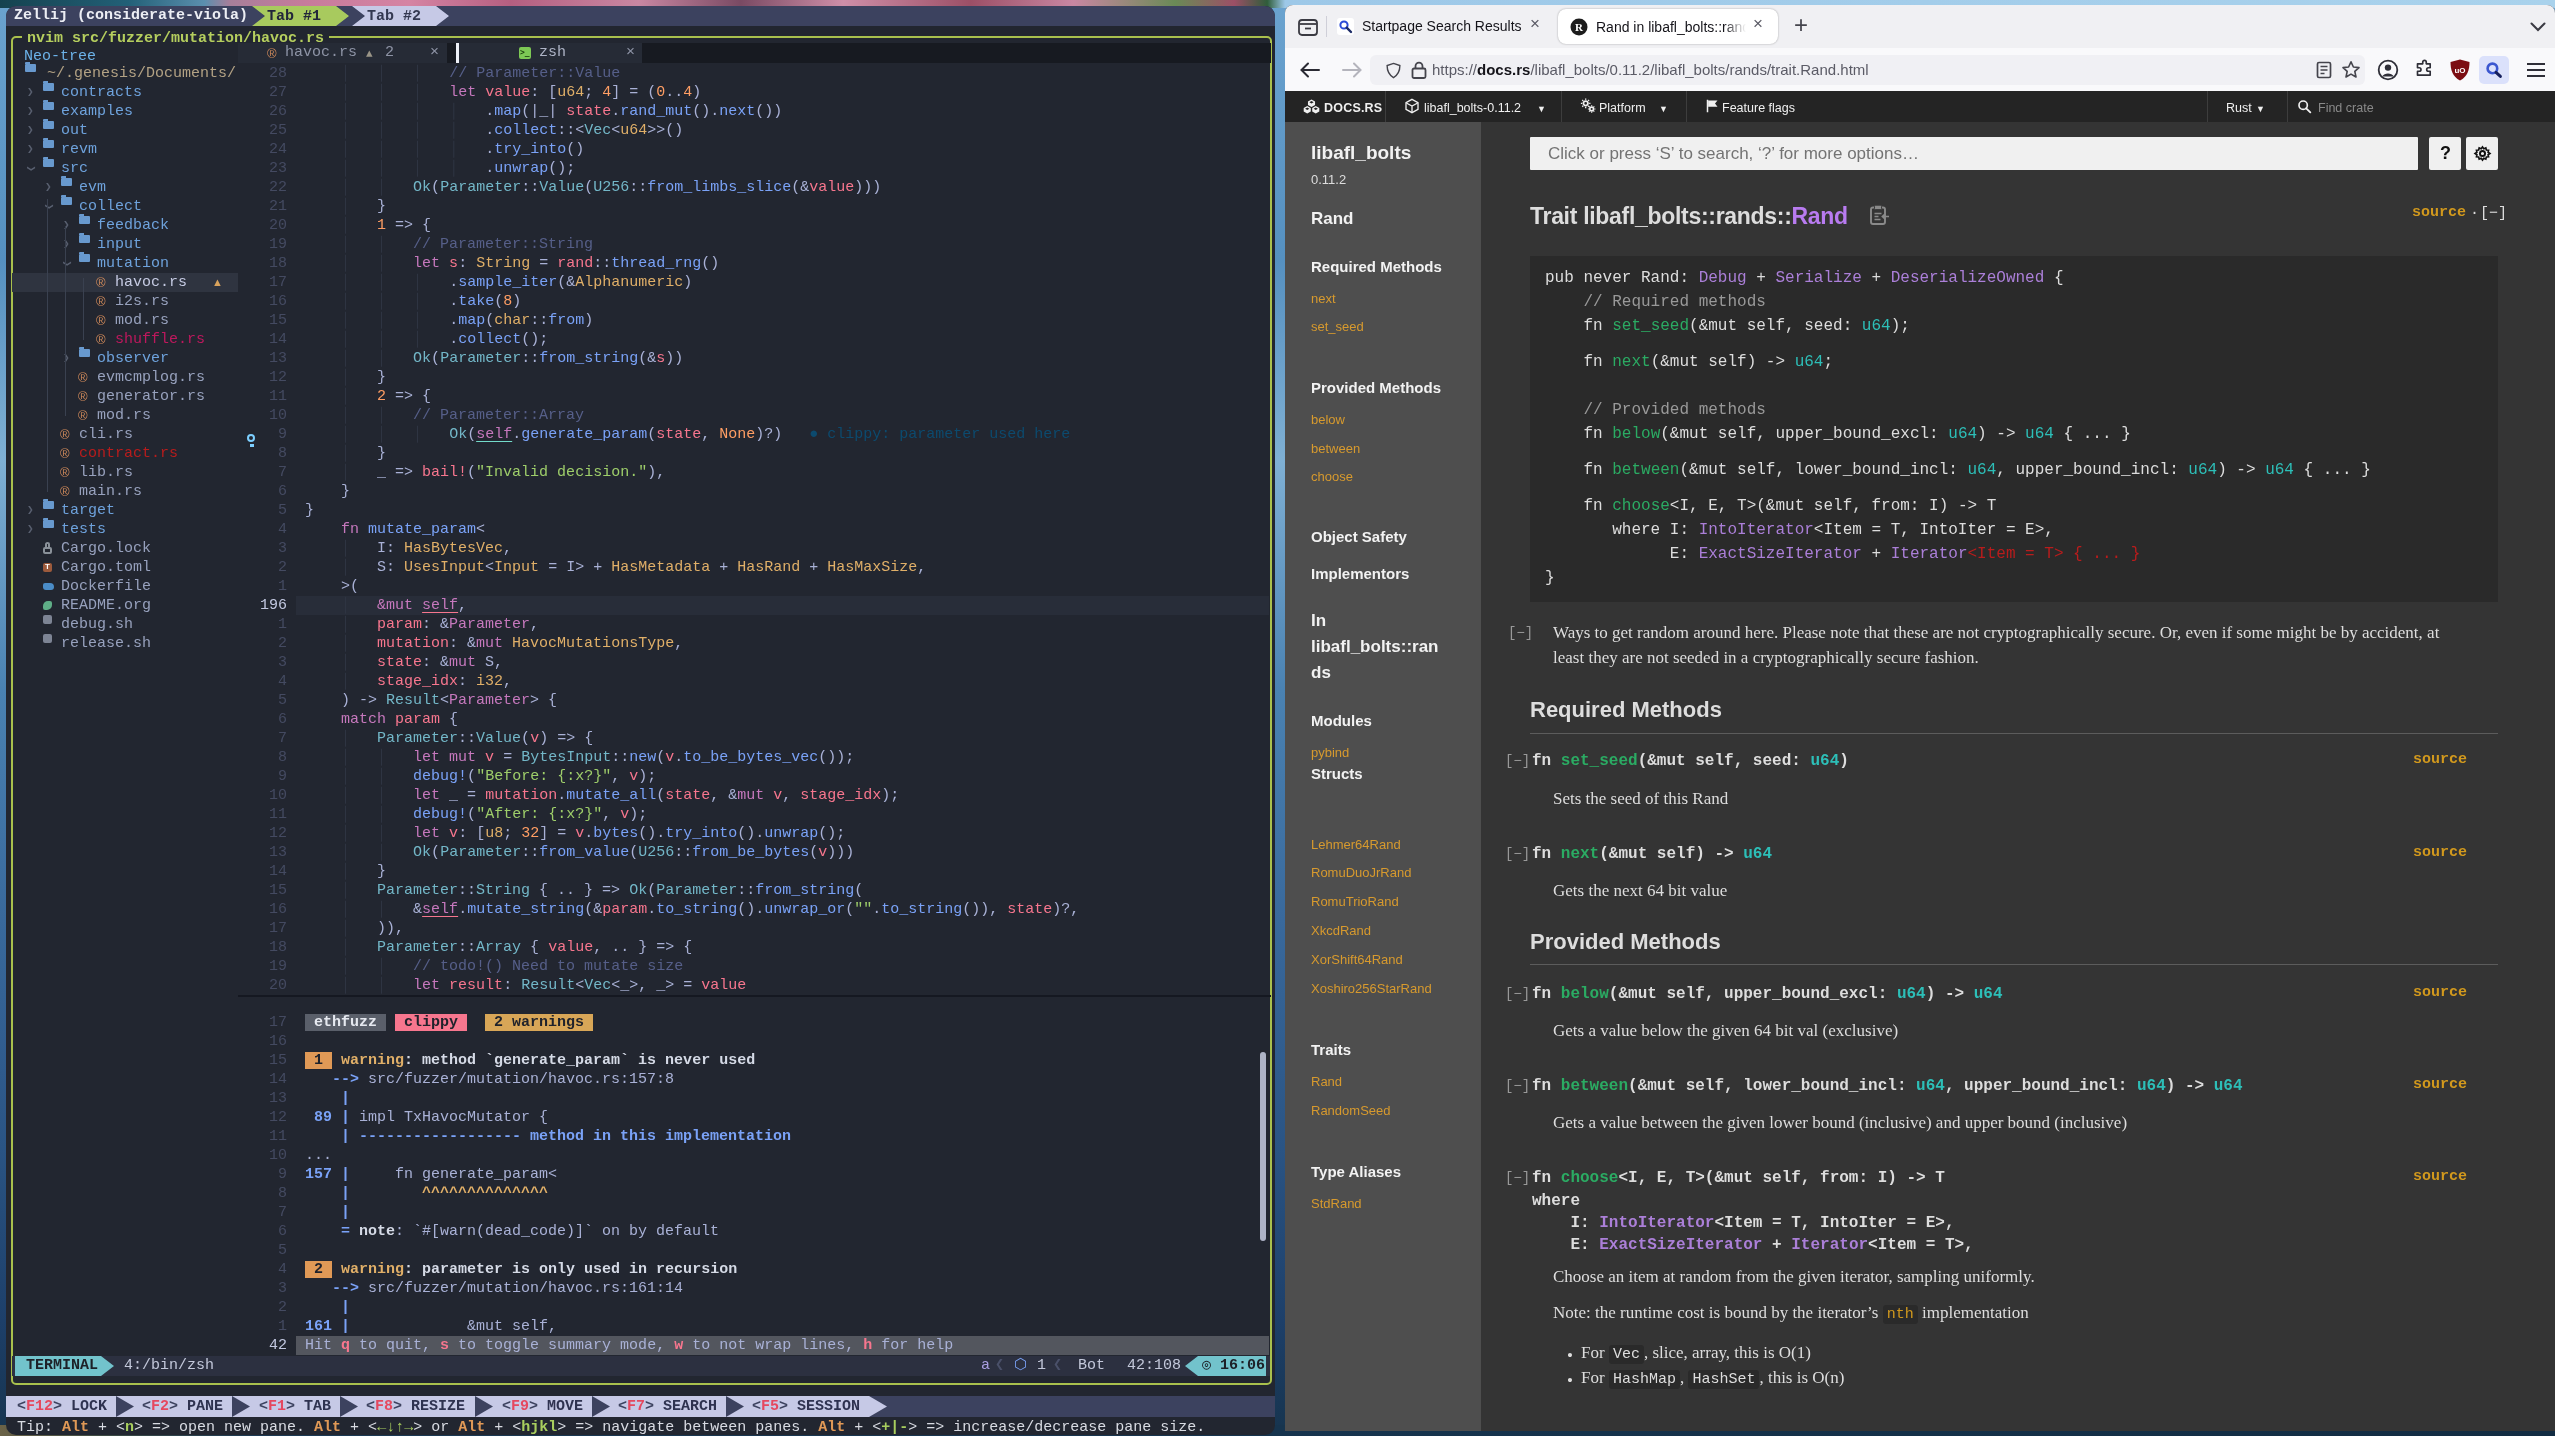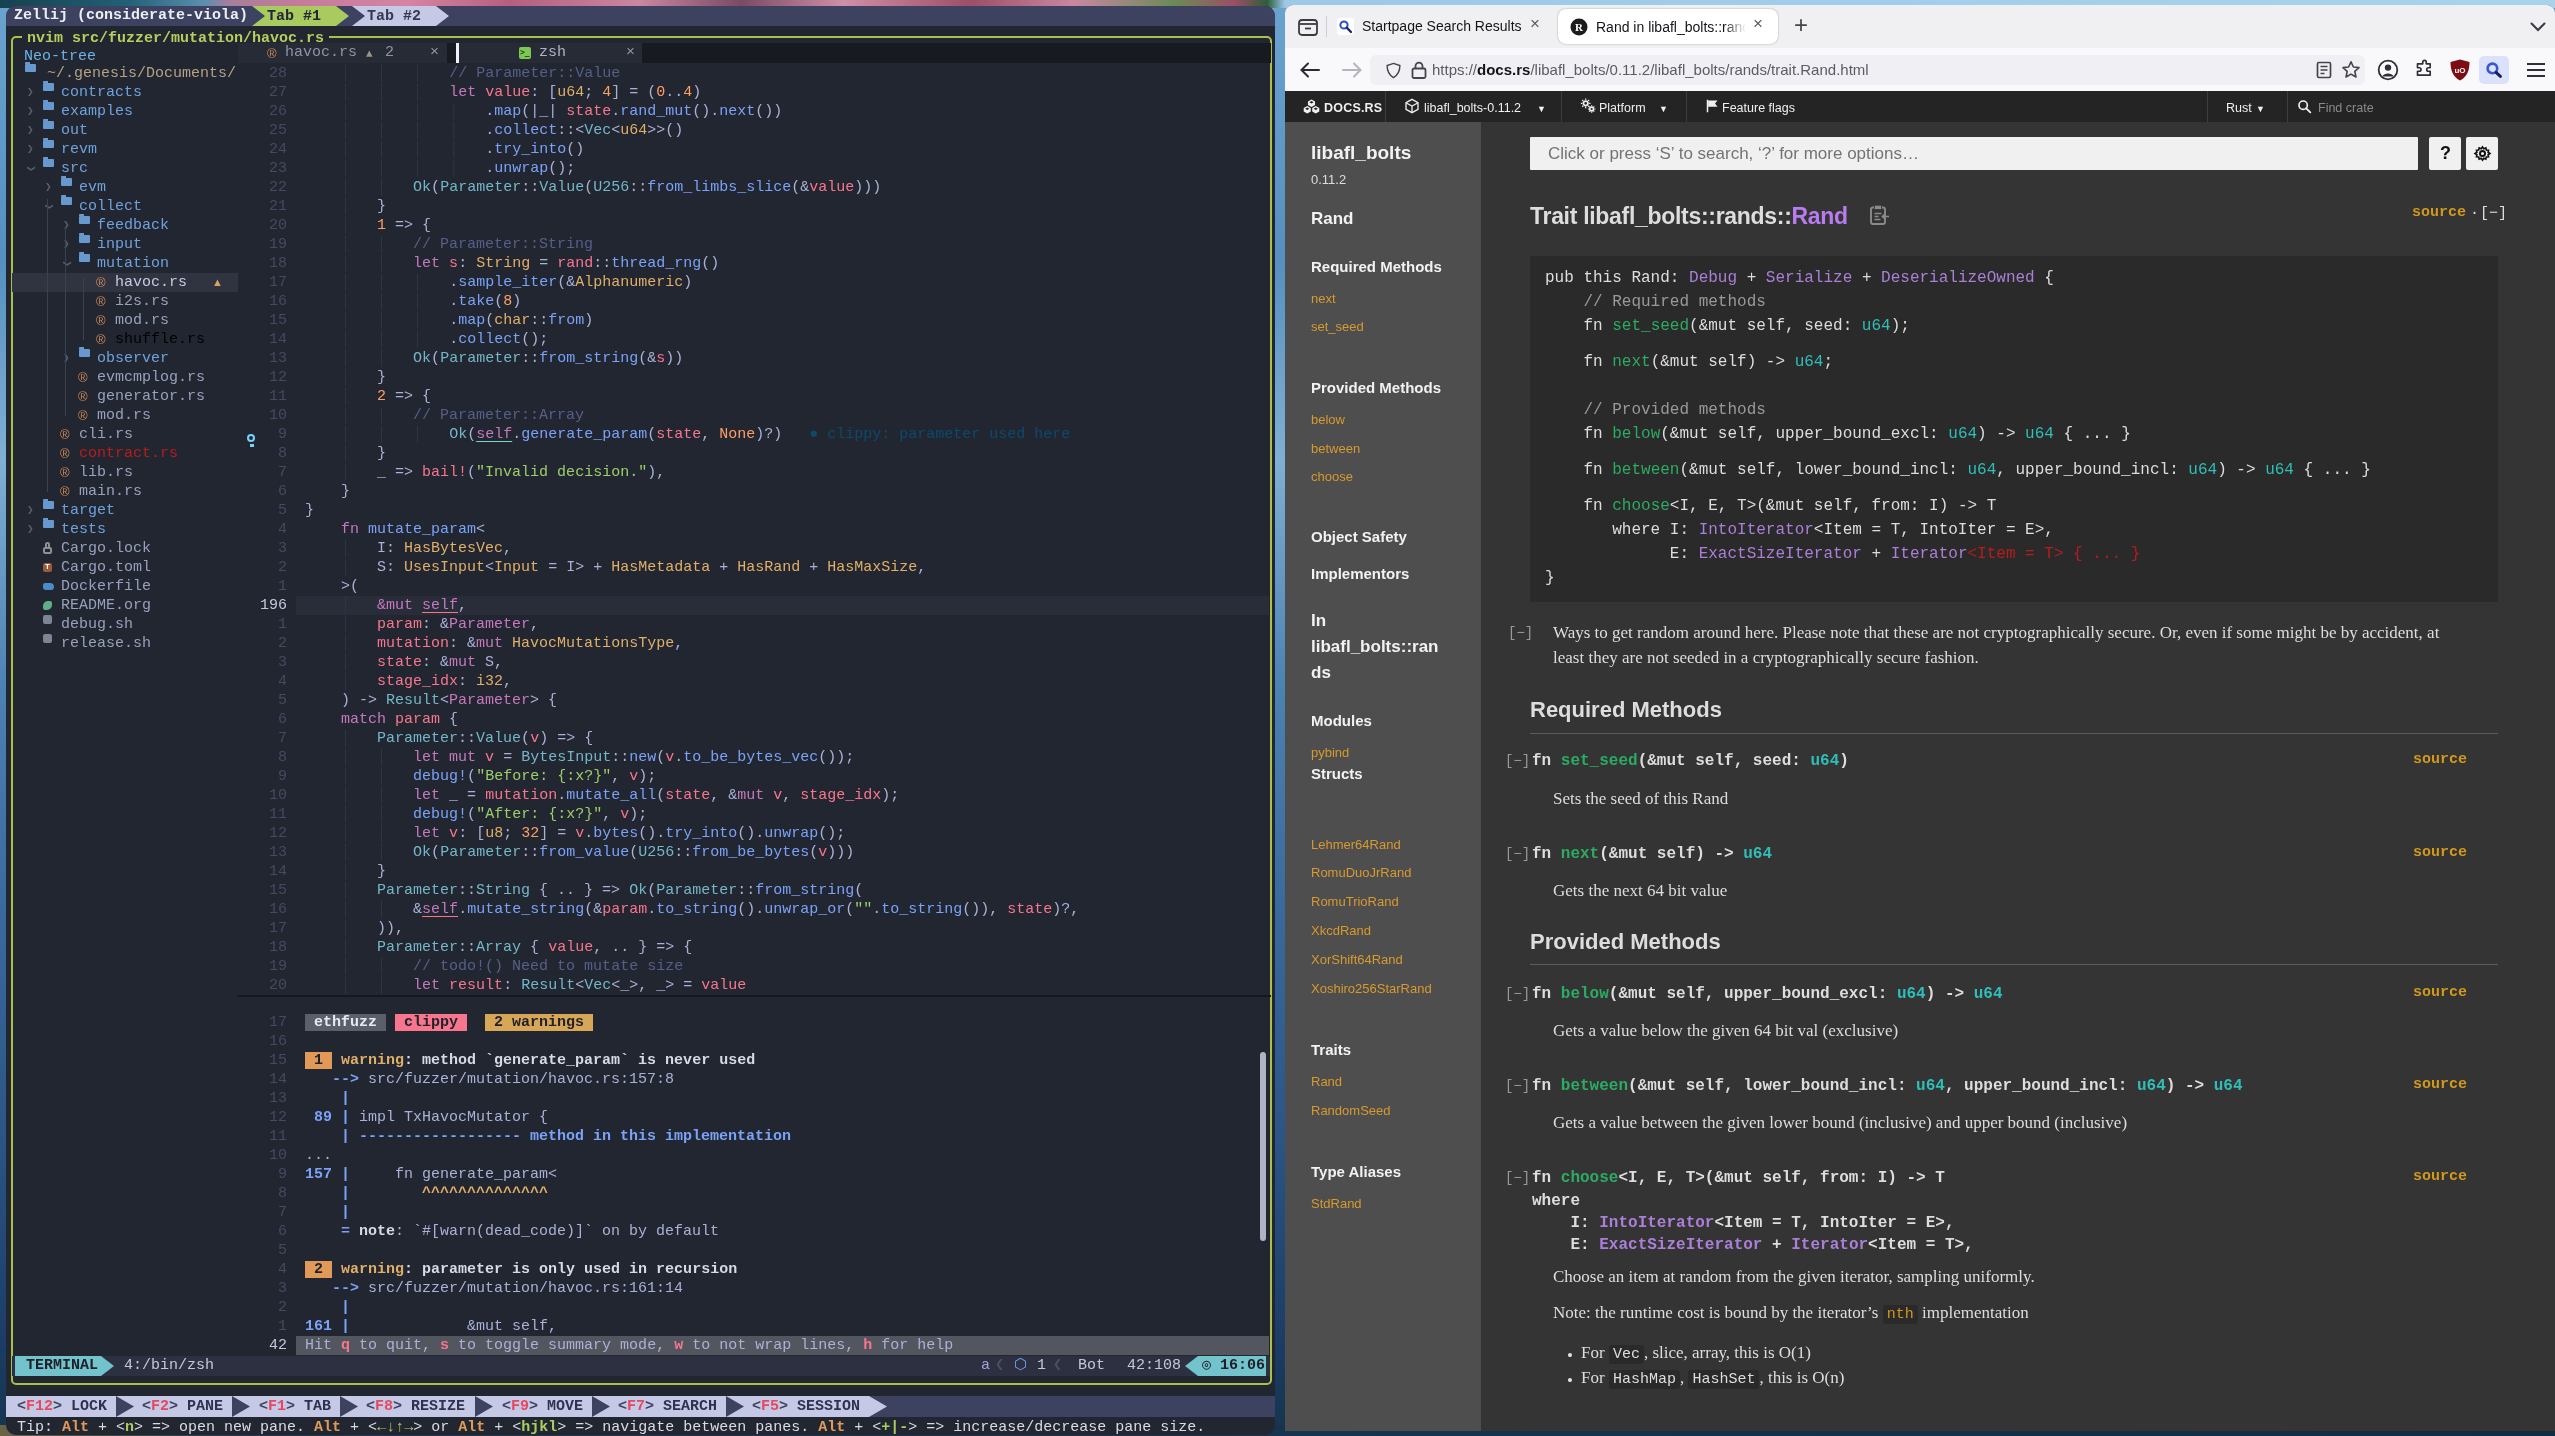--- a/index.html
+++ b/index.html
@@ -142,21 +142,21 @@
 <div class="a fold" style="left:79px;top:254px;width:11px"></div>
 <div class="a trow ftree" style="left:97px;top:254px">mutation</div>
 <div class="a " style="left:96px;top:273px"><span style="font:13px/19px 'Liberation Sans';color:#d08a5a">®</span></div>
 <div class="a trow" style="left:115px;top:273px"><span style="color:#c6cbe3">havoc.rs</span></div>
 <div class="a warnt" style="left:212px;top:273px">▲</div>
 <div class="a " style="left:96px;top:292px"><span style="font:13px/19px 'Liberation Sans';color:#d08a5a">®</span></div>
 <div class="a trow" style="left:115px;top:292px"><span style="color:#97a1bd">i2s.rs</span></div>
 <div class="a " style="left:96px;top:311px"><span style="font:13px/19px 'Liberation Sans';color:#d08a5a">®</span></div>
 <div class="a trow" style="left:115px;top:311px"><span style="color:#97a1bd">mod.rs</span></div>
 <div class="a " style="left:96px;top:330px"><span style="font:13px/19px 'Liberation Sans';color:#d08a5a">®</span></div>
-<div class="a trow" style="left:115px;top:330px"><span style="color:#000000">shuffle.rs</span></div>
+<div class="a trow" style="left:115px;top:330px"><span style="color:#be185d">shuffle.rs</span></div>
 <div class="a chev" style="left:63px;top:349px">❯</div>
 <div class="a fold" style="left:79px;top:349px;width:11px"></div>
 <div class="a trow ftree" style="left:97px;top:349px">observer</div>
 <div class="a " style="left:78px;top:368px"><span style="font:13px/19px 'Liberation Sans';color:#d08a5a">®</span></div>
 <div class="a trow" style="left:97px;top:368px"><span style="color:#97a1bd">evmcmplog.rs</span></div>
 <div class="a " style="left:78px;top:387px"><span style="font:13px/19px 'Liberation Sans';color:#d08a5a">®</span></div>
 <div class="a trow" style="left:97px;top:387px"><span style="color:#97a1bd">generator.rs</span></div>
 <div class="a " style="left:78px;top:406px"><span style="font:13px/19px 'Liberation Sans';color:#d08a5a">®</span></div>
 <div class="a trow" style="left:97px;top:406px"><span style="color:#97a1bd">mod.rs</span></div>
 <div class="a " style="left:60px;top:425px"><span style="font:13px/19px 'Liberation Sans';color:#d08a5a">®</span></div>
@@ -488,21 +488,21 @@
     <rect x="5.5" y="1.2" width="7" height="4.4" rx="1.2" fill="#8a8a8a" stroke="#3a3a3a" stroke-width="1"></rect>
     <path d="M5.5 9.5 h7 M5.5 12.5 h4 M5.5 15.5 h6" stroke="#8a8a8a" stroke-width="1.5" fill="none"></path>
     <path d="M20 12.5 h-6 M16 10 l-2.6 2.5 L16 15" stroke="#8a8a8a" stroke-width="1.7" fill="none"></path>
   </svg>
 <div class="a src" style="left:2412px;top:203px">source</div>
 <div class="a " style="left:2470px;top:203px"><span style="font:15px/20px 'Liberation Mono';color:#ddd">·</span></div>
 <div class="a " style="left:2480px;top:203px"><span style="font:15px/20px 'Liberation Mono';color:#ddd">[−]</span></div>
 <div class="a " style="">
     <div class="a" id="dcode"></div>
   </div>
-<div class="a " style="left:1545px;top:267px"><span style="font:16px/22px 'Liberation Mono',monospace;white-space:pre"><span style="color:#ddd">pub this Rand: </span><span class="fnp">Debug</span><span style="color:#ddd"> + </span><span class="fnp">Serialize</span><span style="color:#ddd"> + </span><span class="fnp">DeserializeOwned</span><span style="color:#ddd"> {</span></span></div>
+<div class="a " style="left:1545px;top:267px"><span style="font:16px/22px 'Liberation Mono',monospace;white-space:pre"><span style="color:#ddd">pub never Rand: </span><span class="fnp">Debug</span><span style="color:#ddd"> + </span><span class="fnp">Serialize</span><span style="color:#ddd"> + </span><span class="fnp">DeserializeOwned</span><span style="color:#ddd"> {</span></span></div>
 <div class="a " style="left:1545px;top:291px"><span style="font:16px/22px 'Liberation Mono',monospace;white-space:pre"><span style="color:#999">    // Required methods</span></span></div>
 <div class="a " style="left:1545px;top:315px"><span style="font:16px/22px 'Liberation Mono',monospace;white-space:pre"><span style="color:#ddd">    fn </span><span class="fng">set_seed</span><span style="color:#ddd">(&amp;mut self, seed: </span><span class="fnt">u64</span><span style="color:#ddd">);</span></span></div>
 <div class="a " style="left:1545px;top:351px"><span style="font:16px/22px 'Liberation Mono',monospace;white-space:pre"><span style="color:#ddd">    fn </span><span class="fng">next</span><span style="color:#ddd">(&amp;mut self) -&gt; </span><span class="fnt">u64</span><span style="color:#ddd">;</span></span></div>
 <div class="a " style="left:1545px;top:399px"><span style="font:16px/22px 'Liberation Mono',monospace;white-space:pre"><span style="color:#999">    // Provided methods</span></span></div>
 <div class="a " style="left:1545px;top:423px"><span style="font:16px/22px 'Liberation Mono',monospace;white-space:pre"><span style="color:#ddd">    fn </span><span class="fng">below</span><span style="color:#ddd">(&amp;mut self, upper_bound_excl: </span><span class="fnt">u64</span><span style="color:#ddd">) -&gt; </span><span class="fnt">u64</span><span style="color:#ddd"> { ... }</span></span></div>
 <div class="a " style="left:1545px;top:459px"><span style="font:16px/22px 'Liberation Mono',monospace;white-space:pre"><span style="color:#ddd">    fn </span><span class="fng">between</span><span style="color:#ddd">(&amp;mut self, lower_bound_incl: </span><span class="fnt">u64</span><span style="color:#ddd">, upper_bound_incl: </span><span class="fnt">u64</span><span style="color:#ddd">) -&gt; </span><span class="fnt">u64</span><span style="color:#ddd"> { ... }</span></span></div>
 <div class="a " style="left:1545px;top:495px"><span style="font:16px/22px 'Liberation Mono',monospace;white-space:pre"><span style="color:#ddd">    fn </span><span class="fng">choose</span><span style="color:#ddd">&lt;I, E, T&gt;(&amp;mut self, from: I) -&gt; T</span></span></div>
 <div class="a " style="left:1545px;top:519px"><span style="font:16px/22px 'Liberation Mono',monospace;white-space:pre"><span style="color:#ddd">       where I: </span><span class="fnp">IntoIterator</span><span style="color:#ddd">&lt;Item = T, IntoIter = E&gt;,</span></span></div>
 <div class="a " style="left:1545px;top:543px"><span style="font:16px/22px 'Liberation Mono',monospace;white-space:pre"><span style="color:#ddd">             E: </span><span class="fnp">ExactSizeIterator</span><span style="color:#ddd"> + </span><span class="fnp">Iterator</span><span style="color:#b91c1c">&lt;Item = T&gt; { ... }</span></span></div>
 <div class="a " style="left:1545px;top:567px"><span style="font:16px/22px 'Liberation Mono',monospace;white-space:pre"><span style="color:#ddd">}</span></span></div>

